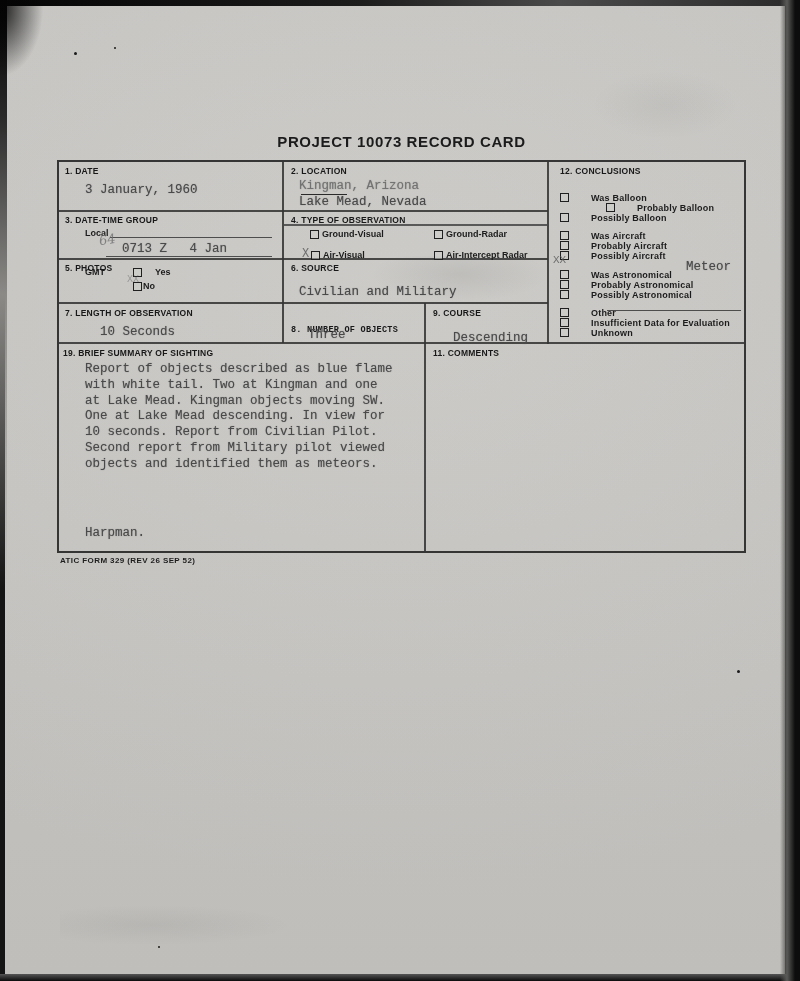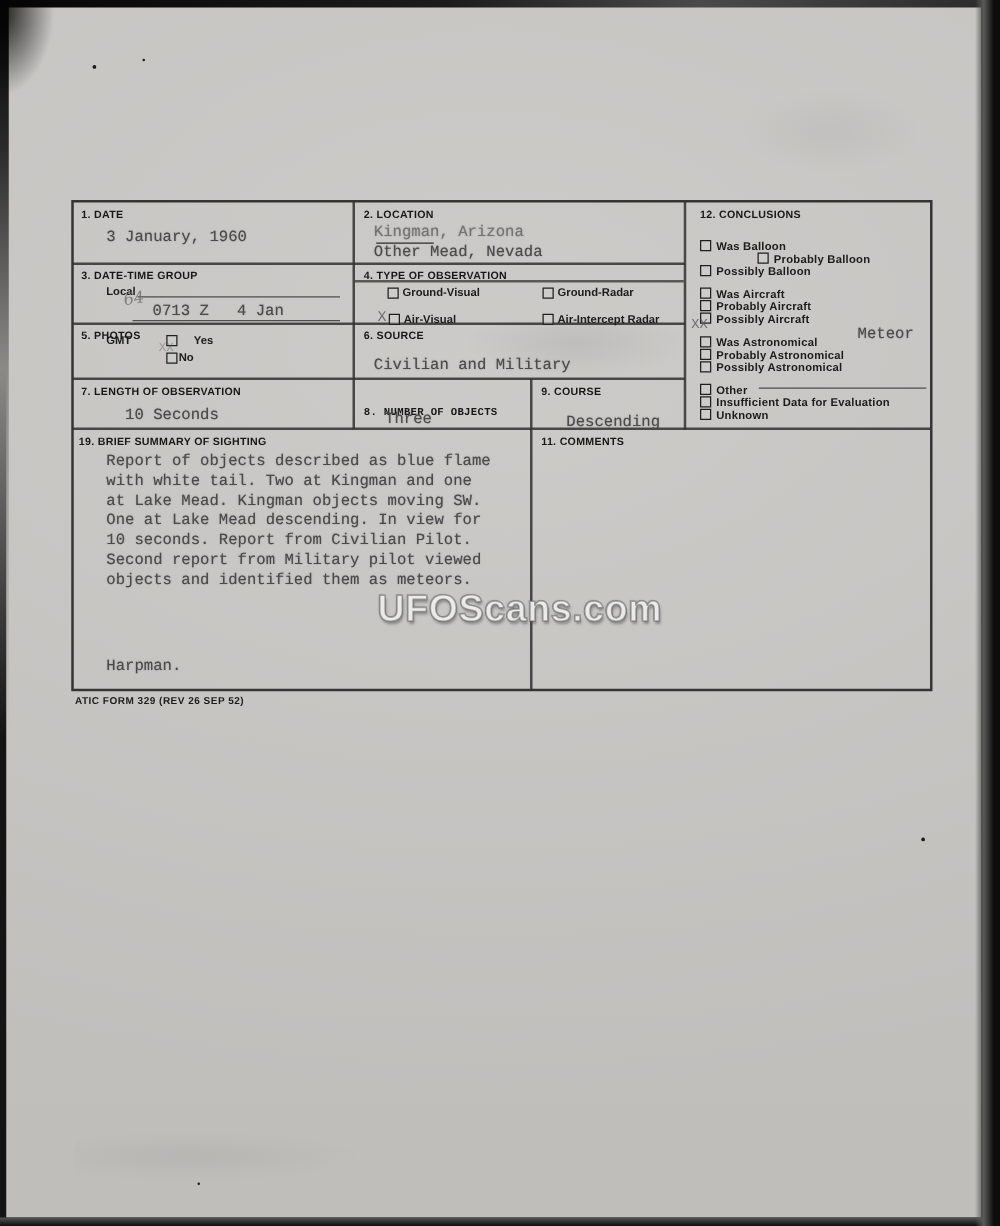--- a/index.html
+++ b/index.html
@@ -50,21 +50,21 @@
   .typed-block { line-height:15.8px; white-space:pre-line; }
   .typed-faint { color:rgba(105,105,105,0.75); }
 
   .cb { position:absolute; width:7px; height:7px; border:1.4px solid #1f1f1f;
     background:rgba(210,209,206,0.4); }
   .cb-lbl { position:absolute; font-size:9px; font-weight:bold; color:#1c1c1c; white-space:nowrap; }
 
   .c-item { position:absolute; left:560px; height:10px; white-space:nowrap; }
   .c-item .box { display:inline-block; width:7px; height:7px; border:1.4px solid #1f1f1f;
     vertical-align:-1px; background:rgba(210,209,206,0.4); }
-  .c-item .txt { font-size:9px; font-weight:bold; color:#1c1c1c; margin-left:4px; letter-spacing:0.2px; }
+  .c-item .txt { font-size:9px; font-weight:bold; color:#1c1c1c; margin-left:22px; letter-spacing:0.2px; }
 
   .fill-line { position:absolute; height:0; border-bottom:1.6px solid rgba(55,55,55,0.85); }
 
   .watermark {
     position:absolute; left:302px; top:471px;
     font-size:30px; font-weight:bold; letter-spacing:0.5px;
     color:rgba(243,243,241,0.92);
     -webkit-text-stroke:1.3px rgba(96,96,96,0.55);
     text-shadow:1px 2px 2px rgba(70,70,70,0.45), -1px -1px 1px rgba(120,120,120,0.35);
   }
@@ -86,37 +86,38 @@
   <div class="paper"></div>
 
   <div class="smudge" style="left:370px;top:256px;width:180px;height:46px;background:radial-gradient(ellipse at 50% 40%, rgba(20,20,20,0.07), rgba(0,0,0,0) 70%);"></div>
   <div class="smudge" style="left:590px;top:70px;width:150px;height:70px;background:radial-gradient(ellipse at 50% 50%, rgba(20,20,20,0.045), rgba(0,0,0,0) 70%);"></div>
   <div class="smudge" style="left:60px;top:905px;width:230px;height:40px;background:radial-gradient(ellipse at 40% 50%, rgba(20,20,20,0.05), rgba(0,0,0,0) 72%);"></div>
   <div class="speck" style="left:74px;top:52px;"></div>
   <div class="speck" style="left:114px;top:47px;width:2px;height:2px;"></div>
   <div class="speck" style="left:737px;top:670px;"></div>
   <div class="speck" style="left:158px;top:946px;width:2px;height:2px;"></div>
 
+  <div class="title">PROJECT 10073 RECORD CARD</div>
 
   <div class="form-frame"></div>
   <div class="hline" style="left:58px;top:210px;width:490px;height:2px;"></div>
   <div class="hline" style="left:58px;top:258px;width:490px;height:2px;"></div>
   <div class="hline" style="left:58px;top:302px;width:490px;height:2px;"></div>
   <div class="hline" style="left:58px;top:342px;width:687px;height:2px;"></div>
   <div class="hline rule-thin" style="left:284px;top:224px;width:263px;height:1.5px;"></div>
   <div class="vline" style="left:282px;top:161px;width:2px;height:182px;"></div>
   <div class="vline" style="left:547px;top:161px;width:2px;height:183px;"></div>
   <div class="vline" style="left:424px;top:303px;width:2px;height:249px;"></div>
 
   <div class="lbl" style="left:65px;top:166px;">1. DATE</div>
   <div class="typed" style="left:85px;top:183px;">3 January, 1960</div>
 
   <div class="lbl" style="left:291px;top:166px;"><span>2.</span> <span class="u">LOCATION</span></div>
   <div class="typed typed-faint" style="left:299px;top:179px;">Kingman, Arizona</div>
-  <div class="typed" style="left:299px;top:195px;">Other Mead, Nevada</div>
+  <div class="typed" style="left:299px;top:195px;">Lake Mead, Nevada</div>
 
   <div class="lbl" style="left:65px;top:215px;">3. DATE-TIME GROUP</div>
   <div class="sublbl" style="left:85px;top:228px;">Local</div>
   <div class="fill-line" style="left:110px;top:237px;width:162px;"></div>
   <div class="sublbl" style="left:85px;top:247px;margin-top:20px;">GMT</div>
   <div class="fill-line" style="left:106px;top:256px;width:166px;"></div>
   <div class="handwritten" style="left:99px;top:232px;">64</div>
   <div class="typed" style="left:122px;top:242px;">0713 Z   4 Jan</div>
 
   <div class="lbl" style="left:291px;top:215px;">4. TYPE OF OBSERVATION</div>
@@ -169,21 +170,20 @@
   <div class="typed-mark" style="left:553px;top:254px;font-size:11px;">XX</div>
   <div class="c-item" style="top:264px;"><span class="box"></span><span class="txt">Was Astronomical</span></div>
   <div class="typed" style="left:686px;top:260px;">Meteor</div>
   <div class="c-item" style="top:274px;"><span class="box"></span><span class="txt">Probably Astronomical</span></div>
   <div class="c-item" style="top:284px;"><span class="box"></span><span class="txt">Possibly Astronomical</span></div>
   <div class="c-item" style="top:302px;"><span class="box"></span><span class="txt">Other</span></div>
   <div class="fill-line" style="left:607px;top:310px;width:134px;"></div>
   <div class="c-item" style="top:312px;"><span class="box"></span><span class="txt">Insufficient Data for Evaluation</span></div>
   <div class="c-item" style="top:322px;"><span class="box"></span><span class="txt">Unknown</span></div>
 
-  <div class="watermark">UFOScans.com</div>
   <div class="footer-id">ATIC FORM 329 (REV 26 SEP 52)</div>
 
   <div class="edge-top"></div>
   <div class="edge-bottom"></div>
   <div class="edge-right"></div>
   <div class="edge-left"></div>
   <div class="corner-blob"></div>
 </div>
 
 </body></html>

